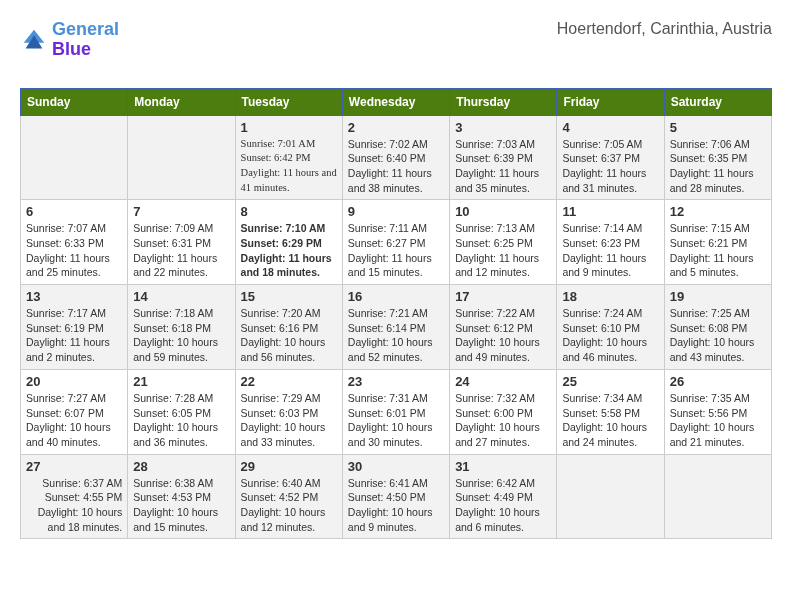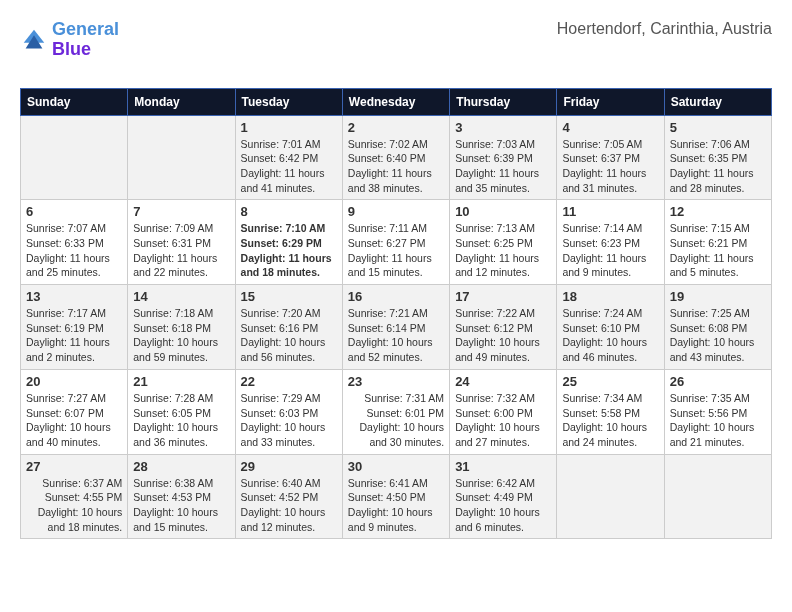--- a/index.html
+++ b/index.html
@@ -47,21 +47,21 @@
       font-size: 16px;
       color: #555;
       text-align: right;
     }
     table {
       width: 100%;
       border-collapse: collapse;
       font-size: 11px;
     }
     thead th {
-      background-color: #0f172a;
+      background-color: #4d7c0f;
       color: #fff;
       text-align: left;
       padding: 6px 6px;
       font-size: 12px;
       font-weight: bold;
       border: 1px solid #3a62b0;
     }
     tbody td {
       border: 1px solid #ccc;
       vertical-align: top;
@@ -122,21 +122,21 @@
         <th>Friday</th>
         <th>Saturday</th>
       </tr>
   </thead>
   <tbody id="calendar-body">
   <tr>
         <td class="empty-cell"></td>
         <td class="empty-cell"></td>
         <td>
           <span class="day-number">1</span>
-          <div class="day-info" style="white-space: pre-line;">Sunrise: 7:01 AM
+          <div class="day-info" style="white-space: pre-line; font-family: Liberation Serif, serif;">Sunrise: 7:01 AM
 Sunset: 6:42 PM
 Daylight: 11 hours and 41 minutes.</div>
         </td>
         <td>
           <span class="day-number">2</span>
           <div class="day-info" style="white-space: pre-line;">Sunrise: 7:02 AM
 Sunset: 6:40 PM
 Daylight: 11 hours and 38 minutes.</div>
         </td>
         <td>
@@ -260,21 +260,21 @@
 Daylight: 10 hours and 36 minutes.</div>
         </td>
         <td>
           <span class="day-number">22</span>
           <div class="day-info" style="white-space: pre-line;">Sunrise: 7:29 AM
 Sunset: 6:03 PM
 Daylight: 10 hours and 33 minutes.</div>
         </td>
         <td>
           <span class="day-number">23</span>
-          <div class="day-info" style="white-space: pre-line; text-align: right;">Sunrise: 7:31 AM
+          <div class="day-info" style="white-space: pre-line;">Sunrise: 7:31 AM
 Sunset: 6:01 PM
 Daylight: 10 hours and 30 minutes.</div>
         </td>
         <td>
           <span class="day-number">24</span>
           <div class="day-info" style="white-space: pre-line;">Sunrise: 7:32 AM
 Sunset: 6:00 PM
 Daylight: 10 hours and 27 minutes.</div>
         </td>
         <td>

